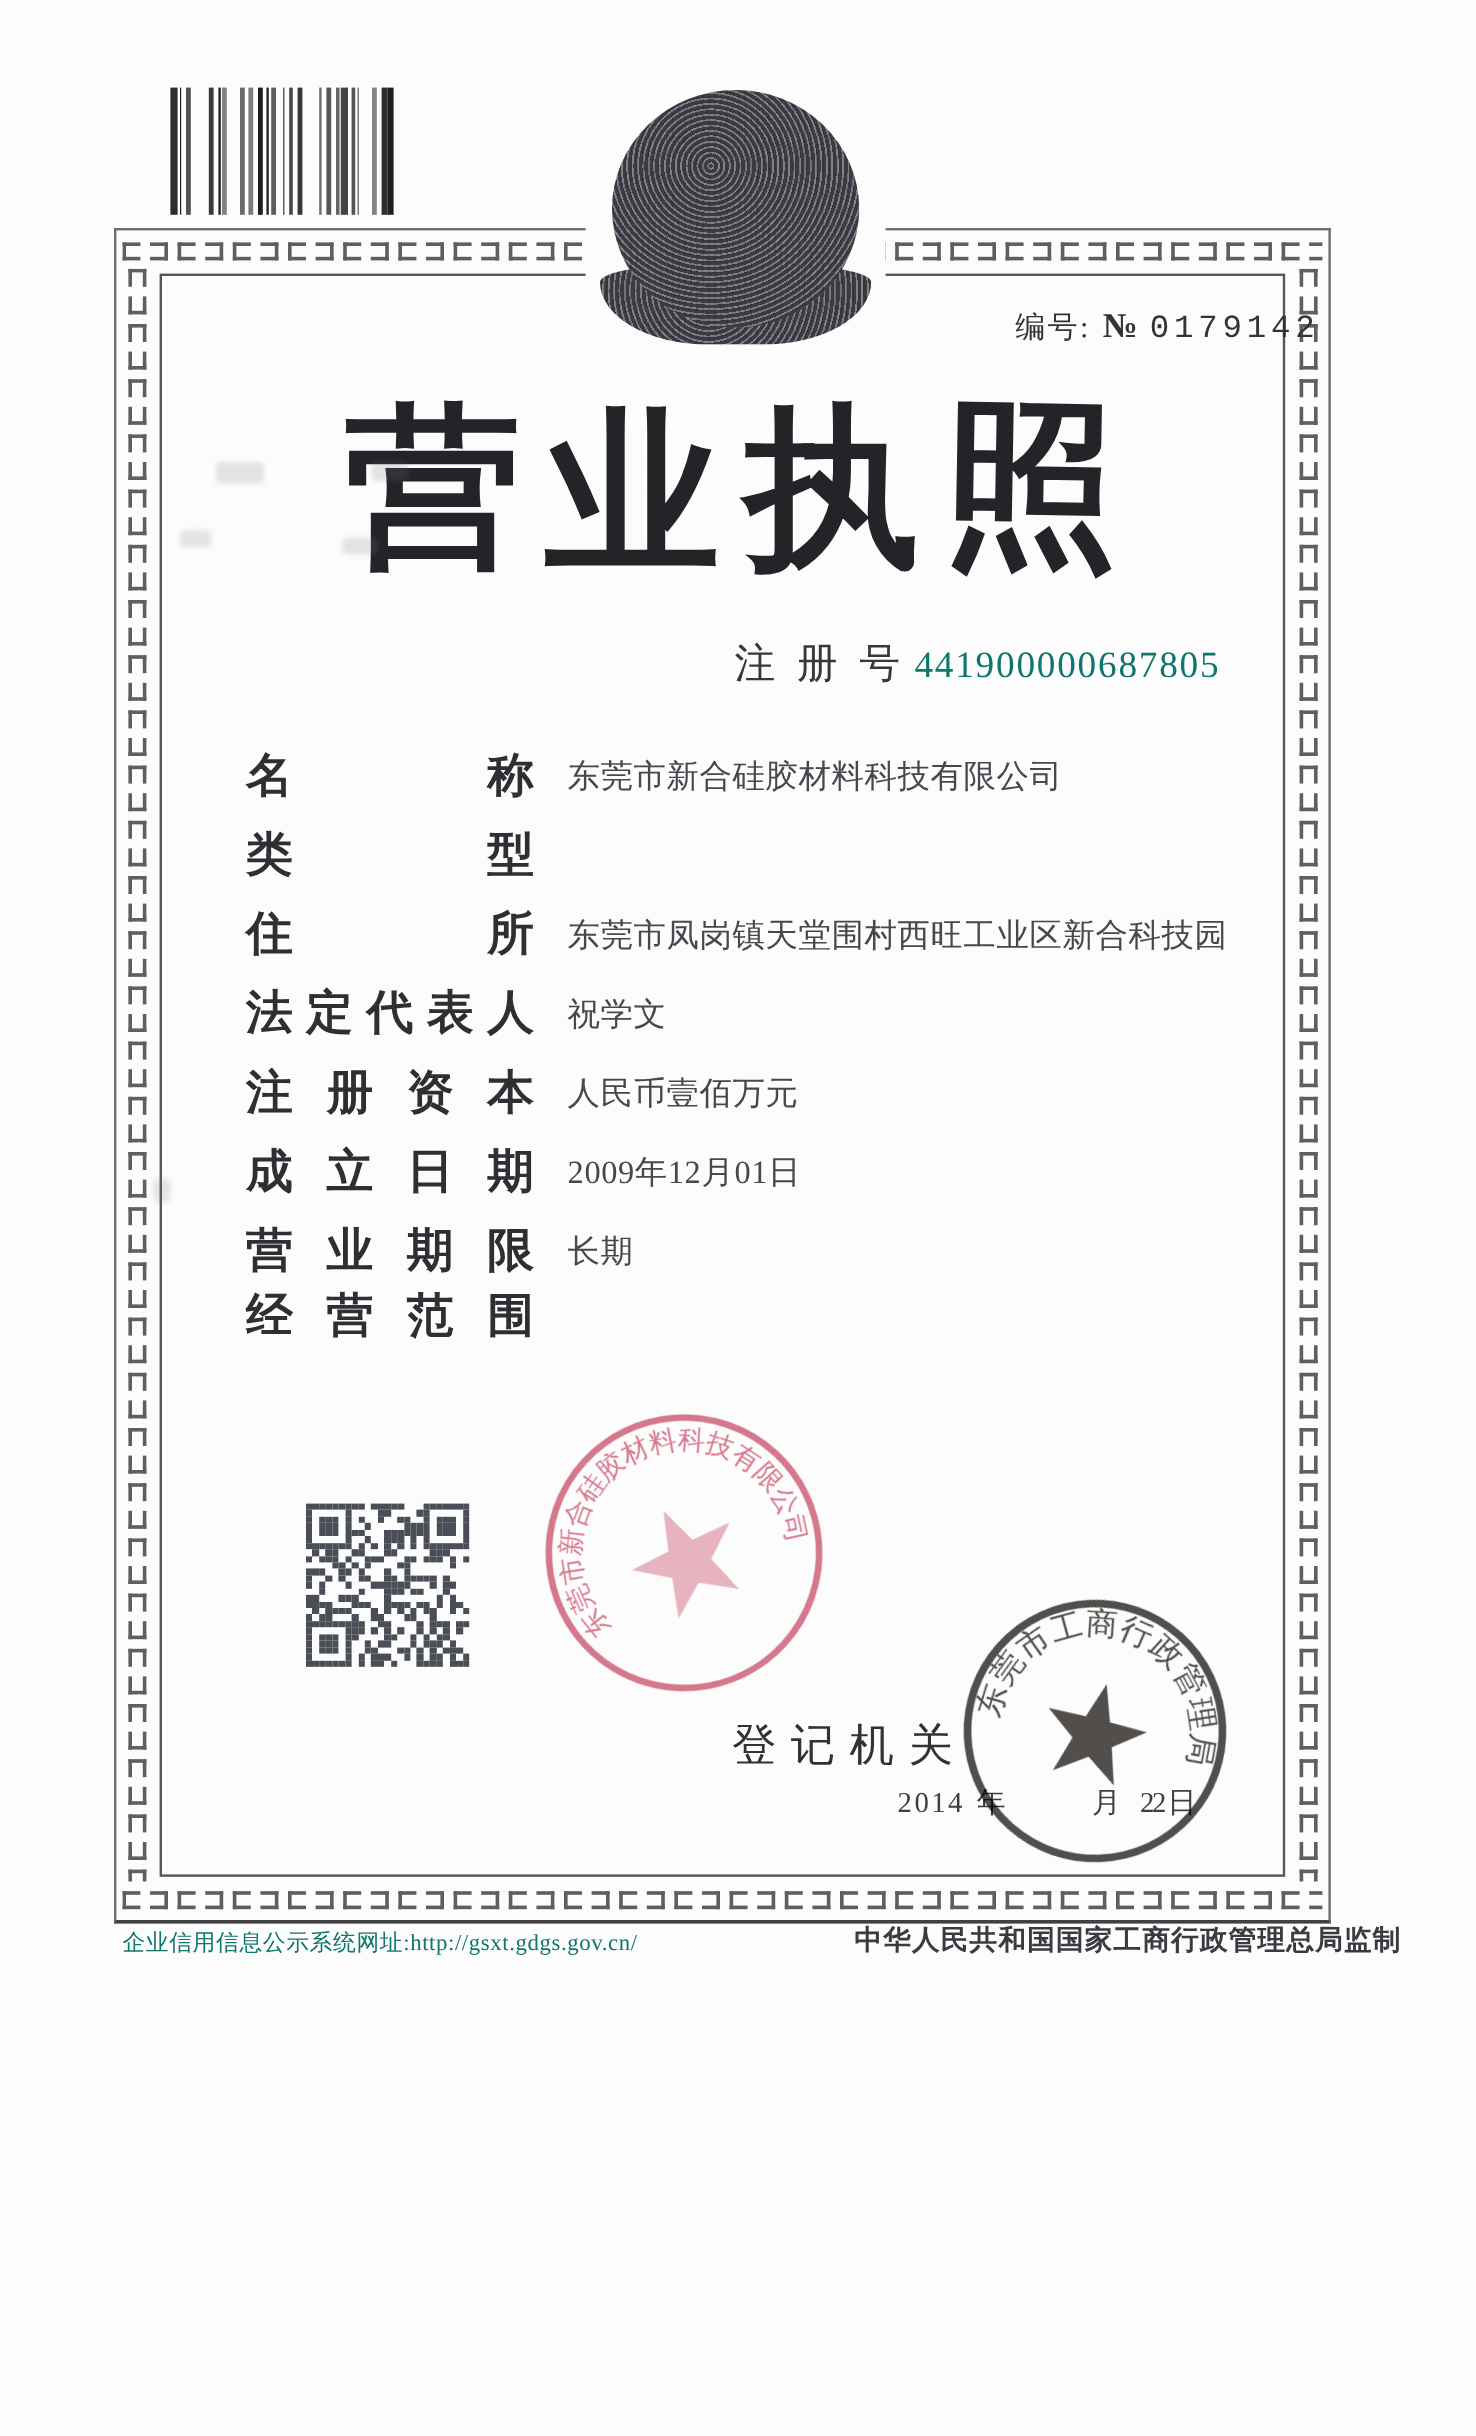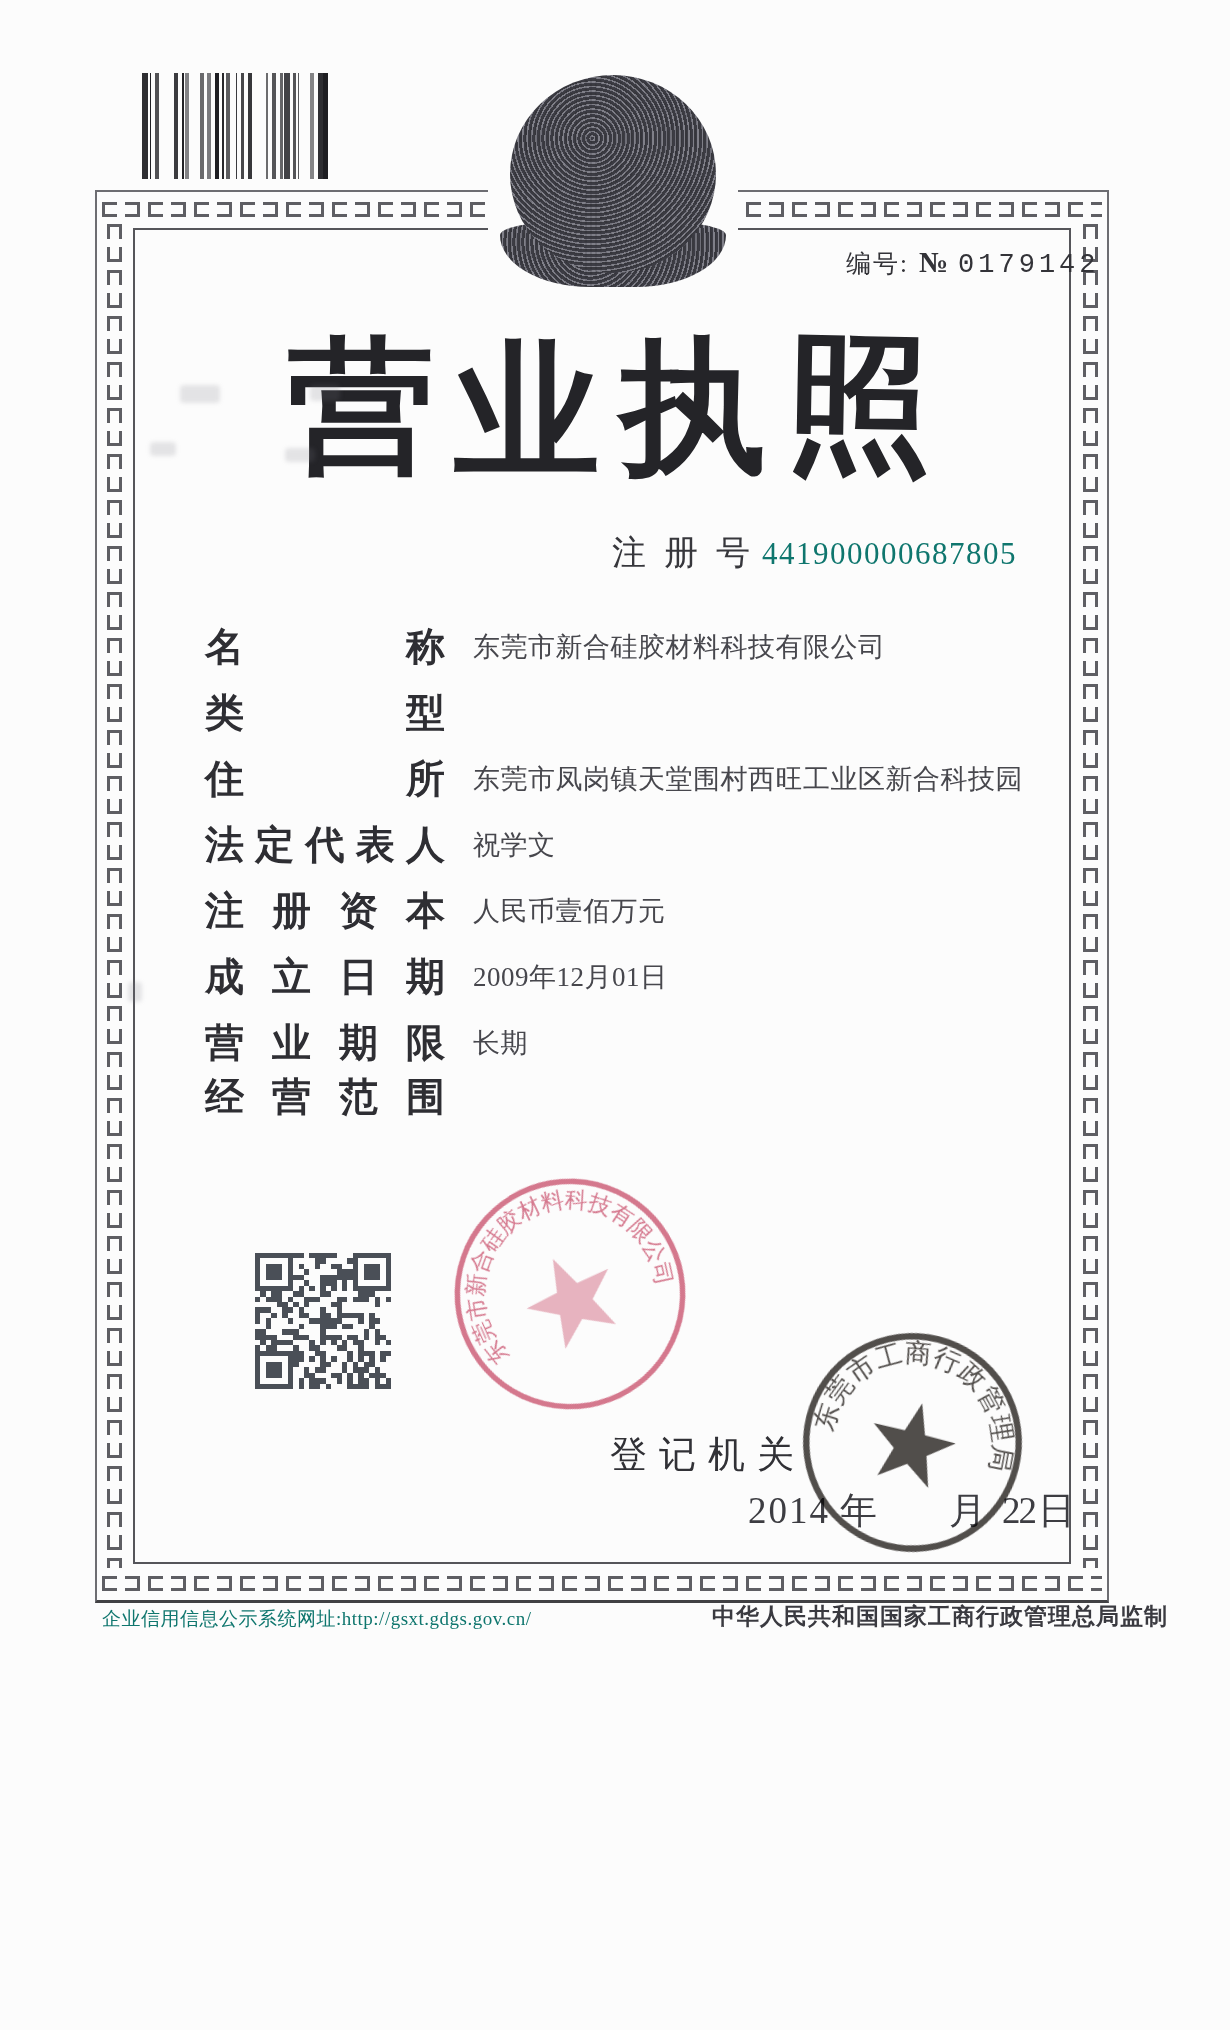--- a/index.html
+++ b/index.html
@@ -28,21 +28,21 @@
   .emb-texture{
      background-color:#55565c;
      background-image:
        repeating-radial-gradient(circle at 40% 32%, rgba(58,58,66,.95) 0 1.5px, rgba(138,138,148,.65) 1.5px 3px, rgba(52,52,58,.9) 3px 4.5px),
        repeating-linear-gradient(90deg, rgba(30,30,36,.45) 0 2px, rgba(160,160,168,.3) 2px 5px);}
   .emb-circle{position:absolute;left:10px;top:0;width:206px;height:198px;border-radius:50%;}
   .emb-base{position:absolute;left:0;top:146px;width:226px;height:66px;
             border-radius:38% 38% 48% 48% / 26% 26% 95% 95%;}
 
   
-  .serial{position:absolute;left:846px;top:246px;display:flex;align-items:baseline;gap:10px;
+  .serial{position:absolute;left:846px;top:256px;display:flex;align-items:baseline;gap:10px;
           color:#333338;z-index:2;}
   .serial .s-label{font-size:25px;letter-spacing:2px;}
   .serial .s-symbol{font-size:29px;font-weight:700;}
   .serial .s-number{font-size:27px;letter-spacing:4px;font-family:Liberation Mono, monospace;}
 
   .title{position:absolute;left:288px;top:332px;width:644px;display:flex;justify-content:space-between;
          font-size:146px;line-height:152px;font-weight:900;color:#242428;z-index:2;}
   .title span:nth-child(2){transform:translateY(4px);}
   .title span:nth-child(4){transform:translateY(-3px) rotate(1deg);}
 
@@ -63,21 +63,21 @@
   
   .qr{position:absolute;left:255px;top:1253px;width:136px;height:136px;z-index:4;
       display:grid;grid-template-columns:repeat(25,1fr);grid-template-rows:repeat(25,1fr);}
   .qr div.on{background:#4a4f57;}
   .qr div.off{background:transparent;}
 
   
   .registry-label{position:absolute;left:610px;top:1430px;width:184px;display:flex;
                   justify-content:space-between;font-size:37px;color:#313136;z-index:2;}
   .date-line{position:absolute;left:748px;top:1486px;display:flex;align-items:baseline;
-             font-size:37px;color:#3d3d42;z-index:2;}
+             font-size:24px;color:#3d3d42;z-index:2;}
   .date-line .y{letter-spacing:2px;}
   .date-line .u1{margin-left:10px;margin-right:72px;}
   .date-line .u2{margin-right:16px;}
   .date-line .d{margin-right:3px;letter-spacing:-2px;text-align:right;}
 
   
   .seal{position:absolute;mix-blend-mode:multiply;z-index:6;filter:blur(.3px);}
   .seal-red{left:440px;top:1164px;width:260px;height:260px;transform:rotate(-26deg);opacity:.82;}
   .seal-black{left:785px;top:1315px;width:255px;height:255px;transform:rotate(14deg);opacity:.88;}
 

